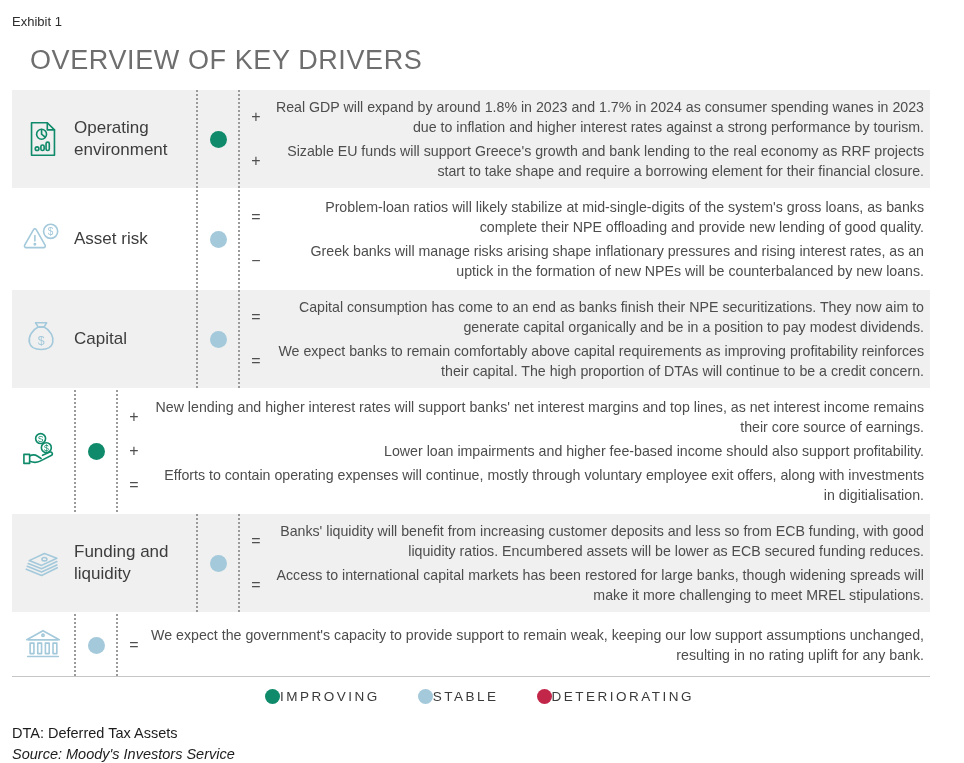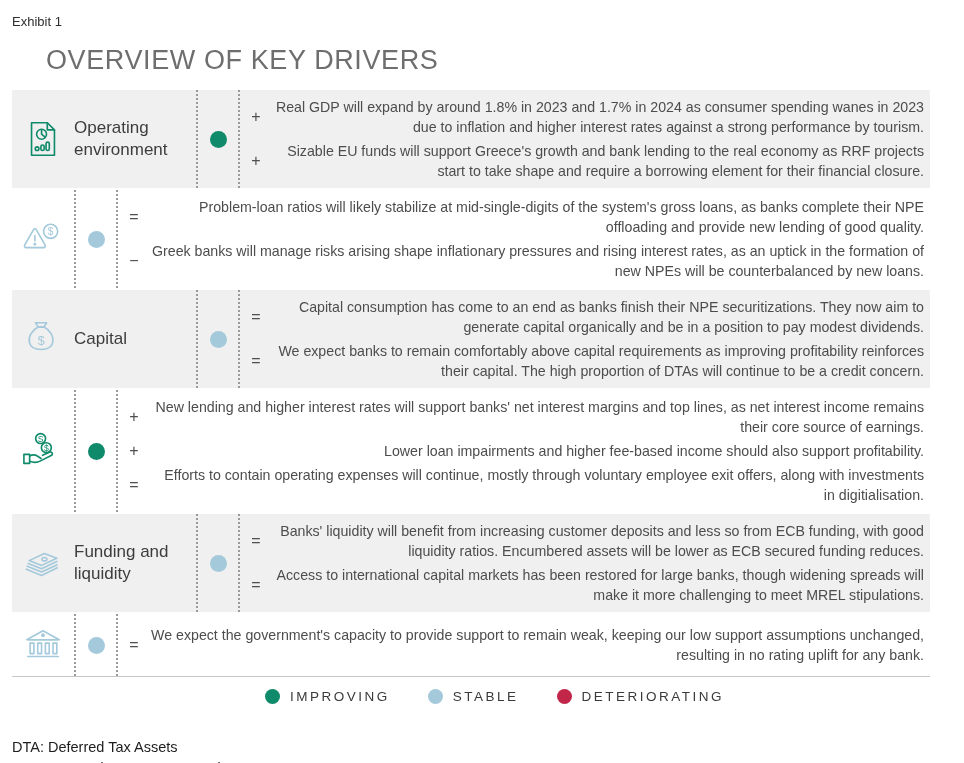--- a/index.html
+++ b/index.html
@@ -2,38 +2,38 @@
 <html><head>
 <meta charset="utf-8">
 <style>
   html,body{margin:0;padding:0;}
   body{
     width:964px;height:763px;overflow:hidden;background:#ffffff;
     font-family:"Liberation Sans", sans-serif;color:#4d4d4d;
   }
   .page{padding:10px 12px 0 12px;}
   .exhibit-label{font-size:13px;color:#2e2e2e;margin:4px 0 16px 0;}
-  .title{font-size:27px;font-weight:400;color:#6e6e6e;letter-spacing:.6px;margin:0 0 14px 34px;}
+  .title{font-size:27px;font-weight:400;color:#6e6e6e;letter-spacing:.6px;margin:0 0 14px 18px;}
   .table{width:918px;border-bottom:1px solid #c6c6c6;}
   .driver-row{display:flex;align-items:stretch;min-height:62px;}
   .driver-row.alt{background:#f0f0f0;}
   .driver-row + .driver-row{border-top:2px solid #ffffff;}
   .icon-cell{width:62px;display:flex;align-items:center;justify-content:center;flex:none;}
   .label-cell{width:122px;flex:none;display:flex;align-items:center;font-size:17px;color:#3d3d3d;line-height:1.3;}
   .dot-cell{width:40px;flex:none;display:flex;align-items:center;justify-content:center;
     border-left:2px dotted #9a9a9a;border-right:2px dotted #9a9a9a;}
   .trend-dot{width:17px;height:17px;border-radius:50%;}
   .comments{flex:1;display:flex;flex-direction:column;justify-content:center;gap:4px;padding:7px 6px 7px 0;}
   .comment{display:flex;align-items:center;}
   .sign{width:32px;flex:none;text-align:center;font-size:16px;color:#4f4f4f;}
   .ctext{flex:1;font-size:14.2px;line-height:20px;color:#4d4d4d;text-align:right;}
   .legend{margin:12px 0 0 253px;display:flex;gap:38px;align-items:center;}
-  .legend-item{display:flex;align-items:flex-start;gap:10px;font-size:13.5px;letter-spacing:2.5px;color:#3a3a3a;}
+  .legend-item{display:flex;align-items:flex-start;font-size:13.5px;letter-spacing:2.5px;color:#3a3a3a;}
   .legend-dot{width:15px;height:15px;border-radius:50%;flex:none;}
-  .footnote{margin-top:35px;font-size:14.5px;color:#1d1d1d;}
+  .footnote{margin-top:21px;font-size:14.5px;color:#1d1d1d;}
   .source{font-style:italic;font-size:14.5px;color:#1d1d1d;margin-top:5px;}
 </style>
 </head>
 <body>
 
 <div class="page">
   <div class="exhibit-label">Exhibit 1</div>
   <h1 class="title">OVERVIEW OF KEY DRIVERS</h1>
   <div class="table">
       <div class="driver-row alt">
@@ -66,20 +66,21 @@
       <div class="driver-row">
         <div class="icon-cell" style="color:#a3c9db">
           <svg viewBox="0 0 44 44" width="42" height="42" fill="none" stroke="currentColor" stroke-width="1.7" stroke-linecap="round" stroke-linejoin="round">
             <path d="M13.5 11.2c.6 0 1.1.3 1.4.9l9.3 16.4c.6 1.1-.2 2.5-1.4 2.5H4.2c-1.2 0-2-1.4-1.4-2.5l9.3-16.4c.3-.6.8-.9 1.4-.9z"></path>
             <path d="M13.5 18.3v5.6"></path>
             <circle cx="13.5" cy="27.4" r=".7"></circle>
             <circle cx="30" cy="14" r="7.4"></circle>
             <text x="30" y="17.8" text-anchor="middle" font-size="10.5" fill="currentColor" stroke="none">$</text>
           </svg>
         </div>
+        <div class="label-cell">Asset risk</div>
         <div class="dot-cell">
           <span class="trend-dot" style="background:#a3c9db"></span>
         </div>
         <div class="comments">
           <div class="comment">
             <span class="sign">=</span>
             <span class="ctext">Problem-loan ratios will likely stabilize at mid-single-digits of the system's gross loans, as banks complete their NPE offloading and provide new lending of good quality.</span>
           </div>
           <div class="comment">
             <span class="sign">−</span>

